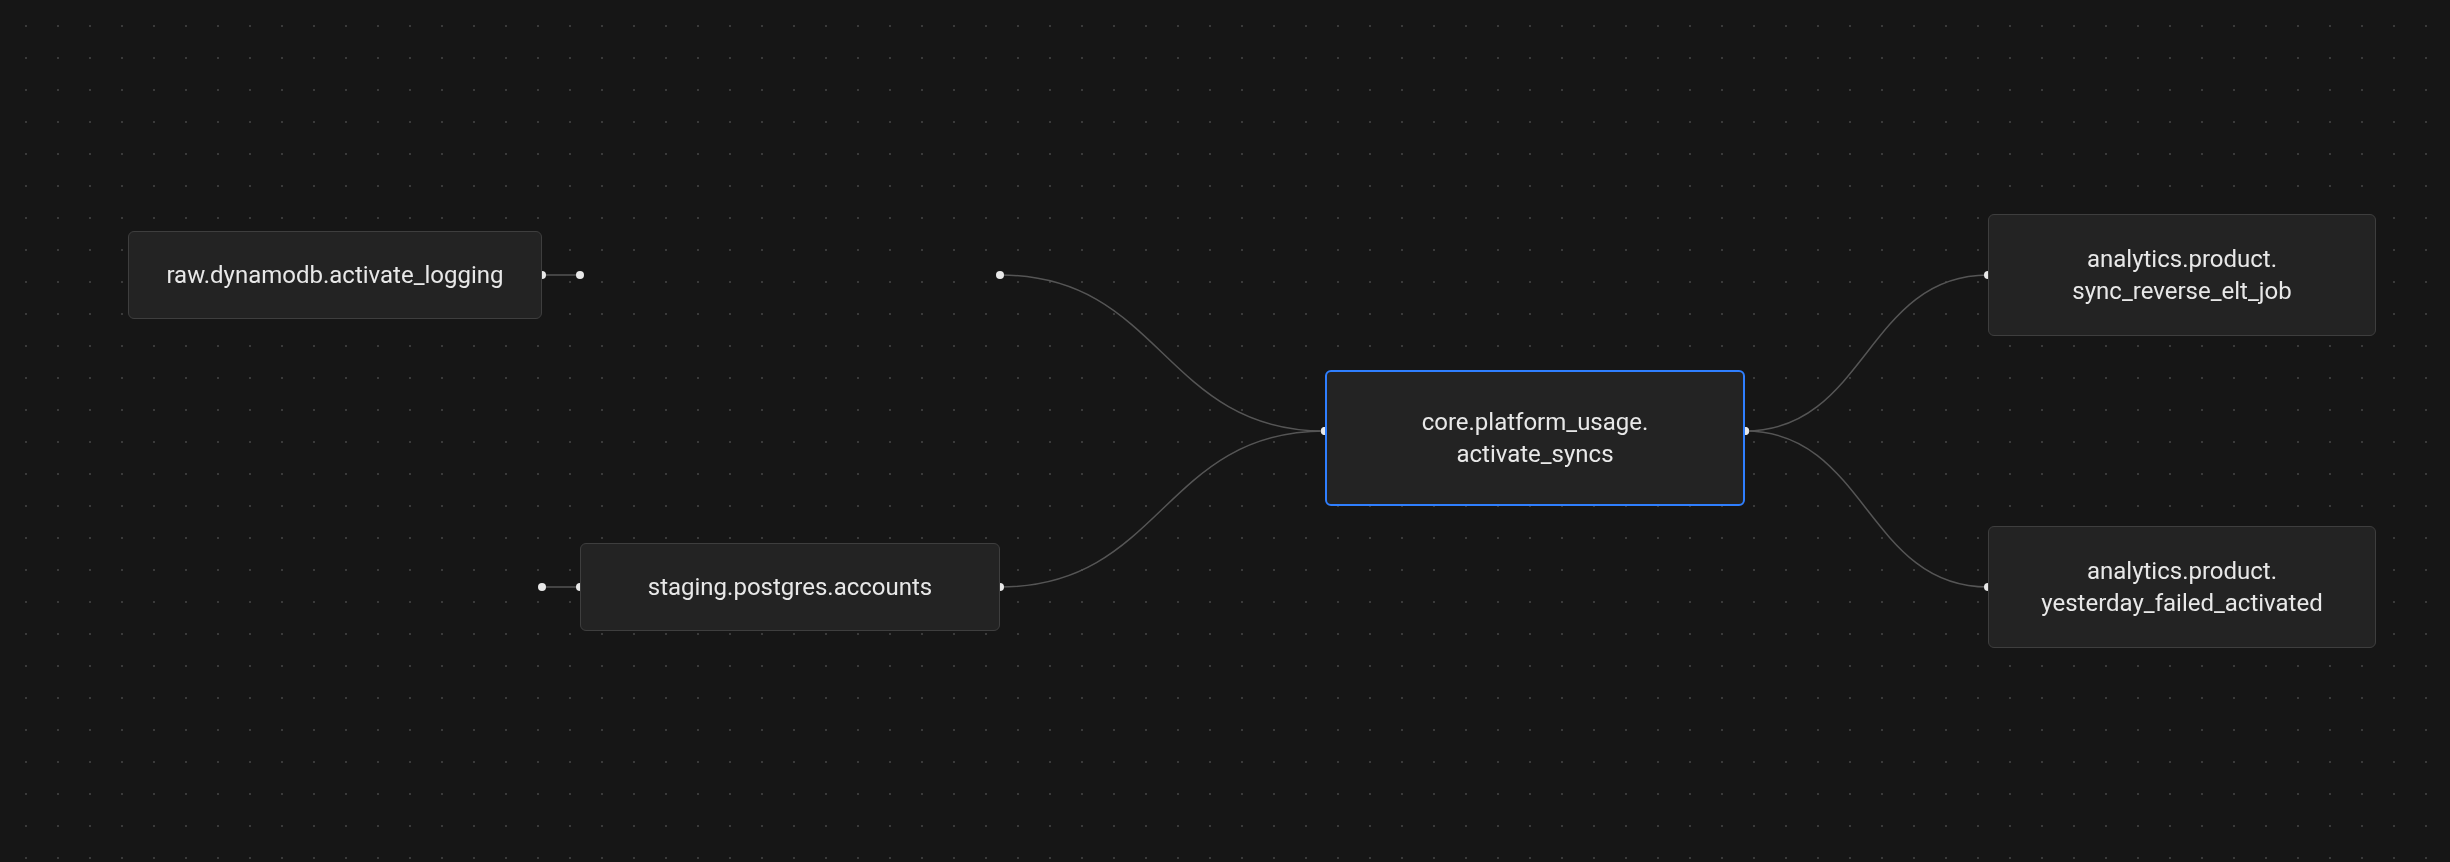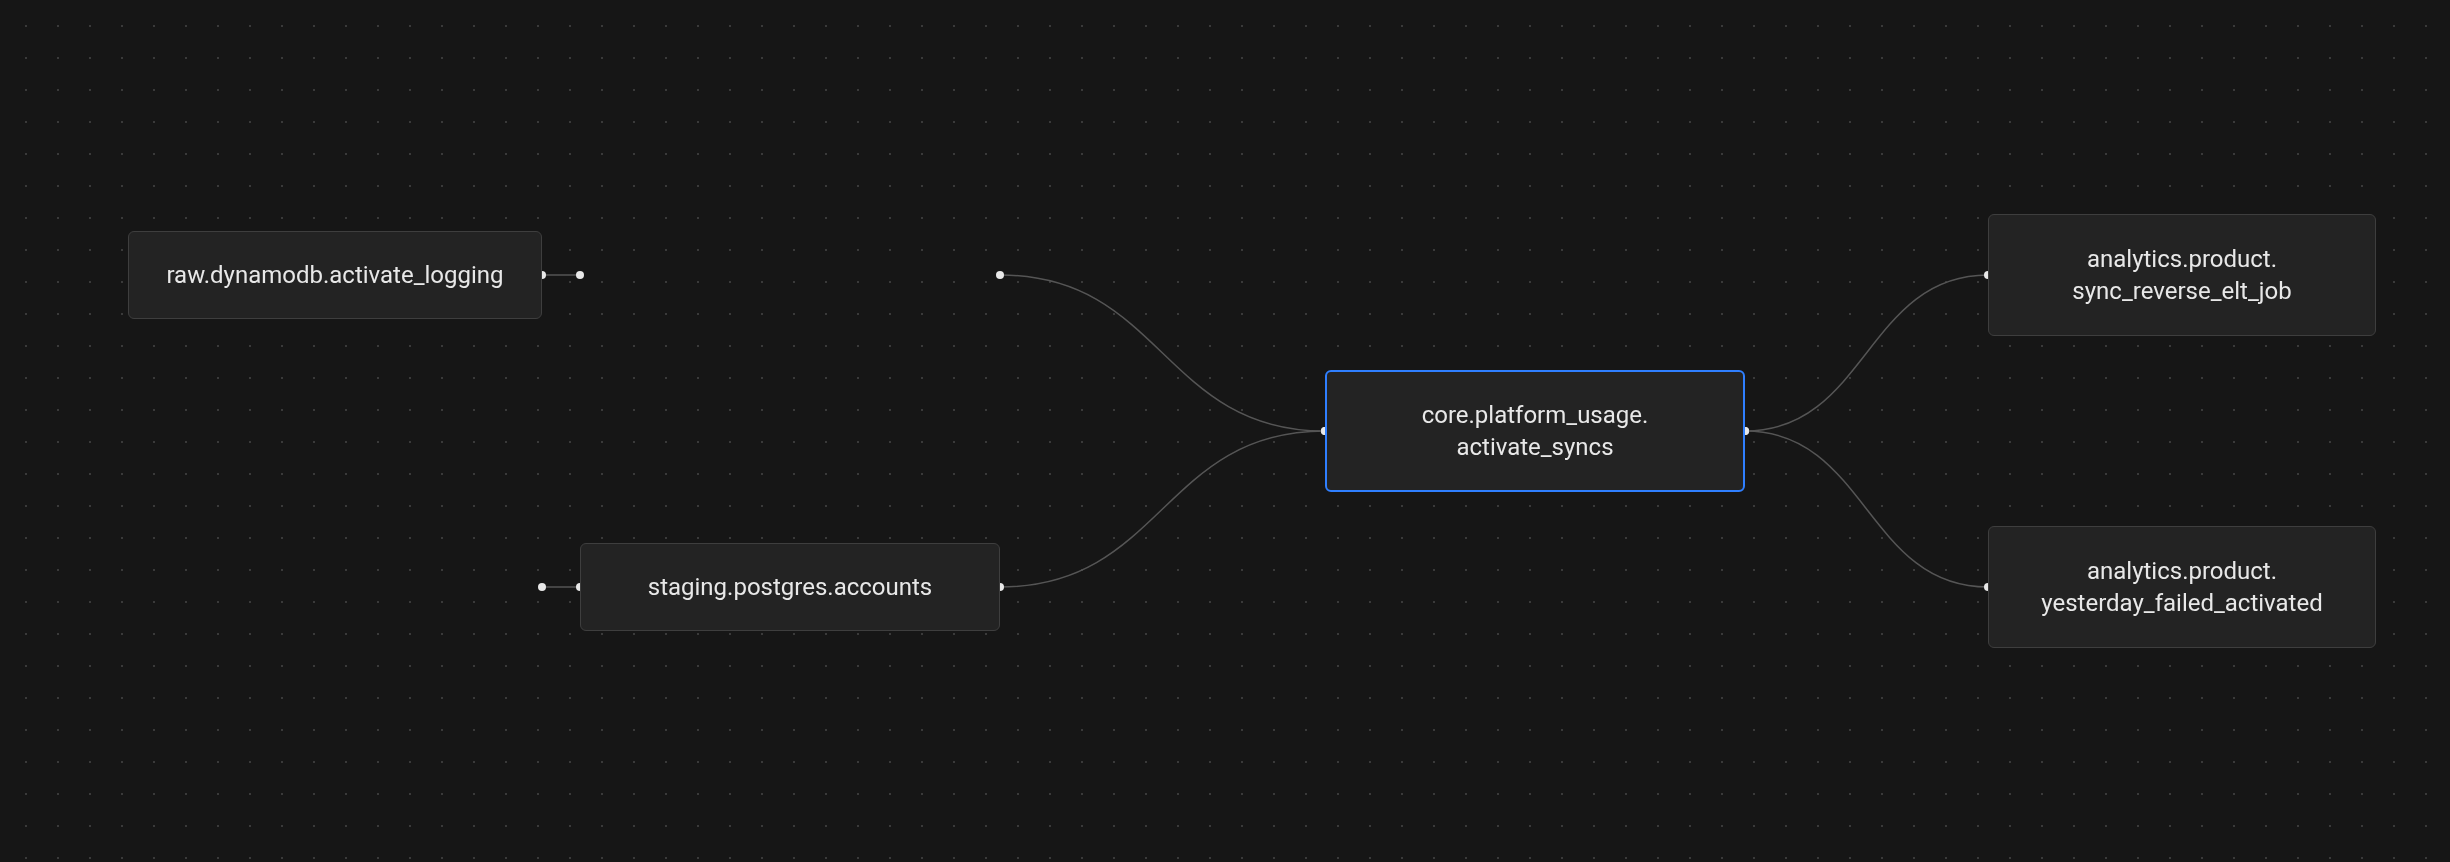--- a/index.html
+++ b/index.html
@@ -82,21 +82,21 @@
   <div class="node" id="raw_dynamodb_activate_logging" style="left: 128px; top: 231px; width: 414px; height: 88px;">
     <span>raw.dynamodb.activate_logging</span>
   </div>
 
 
 
   <div class="node" id="staging_postgres_accounts" style="left: 580px; top: 543px; width: 420px; height: 88px;">
     <span>staging.postgres.accounts</span>
   </div>
 
-  <div class="node selected" id="core_platform_usage_activate_syncs" style="left: 1325px; top: 370px; width: 420px; height: 122px;">
+  <div class="node selected" id="core_platform_usage_activate_syncs" style="left: 1325px; top: 370px; width: 420px; height: 136px;">
     <span>core.platform_usage.
 activate_syncs</span>
   </div>
 
   <div class="node" id="analytics_product_sync_reverse_elt_job" style="left: 1988px; top: 214px; width: 388px; height: 122px;">
     <span>analytics.product.
 sync_reverse_elt_job</span>
   </div>
 
   <div class="node" id="analytics_product_yesterday_failed_activated" style="left: 1988px; top: 526px; width: 388px; height: 122px;">

